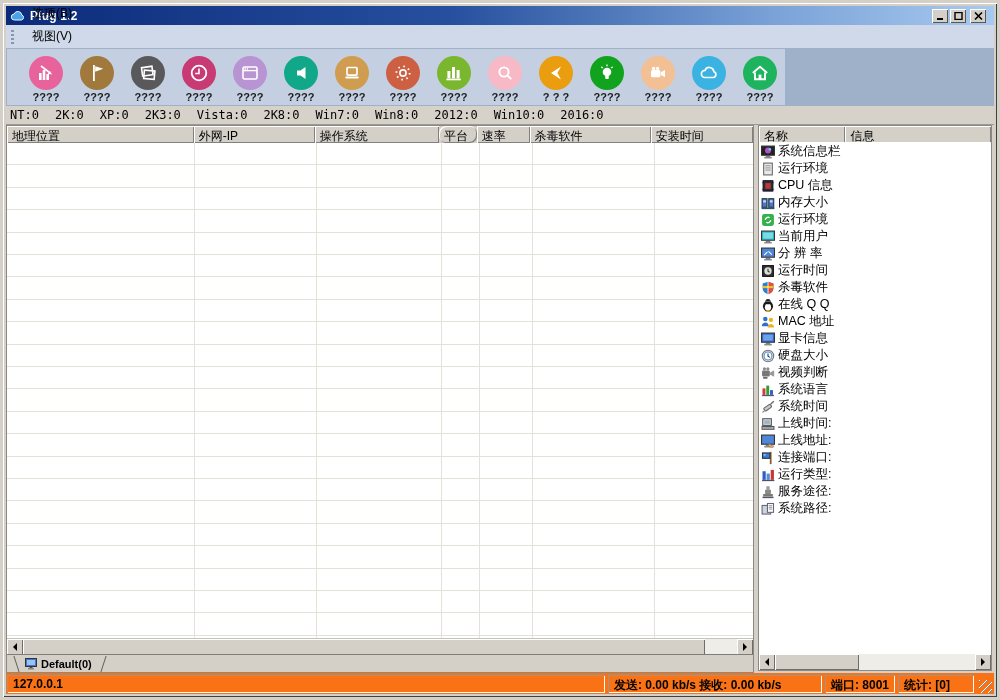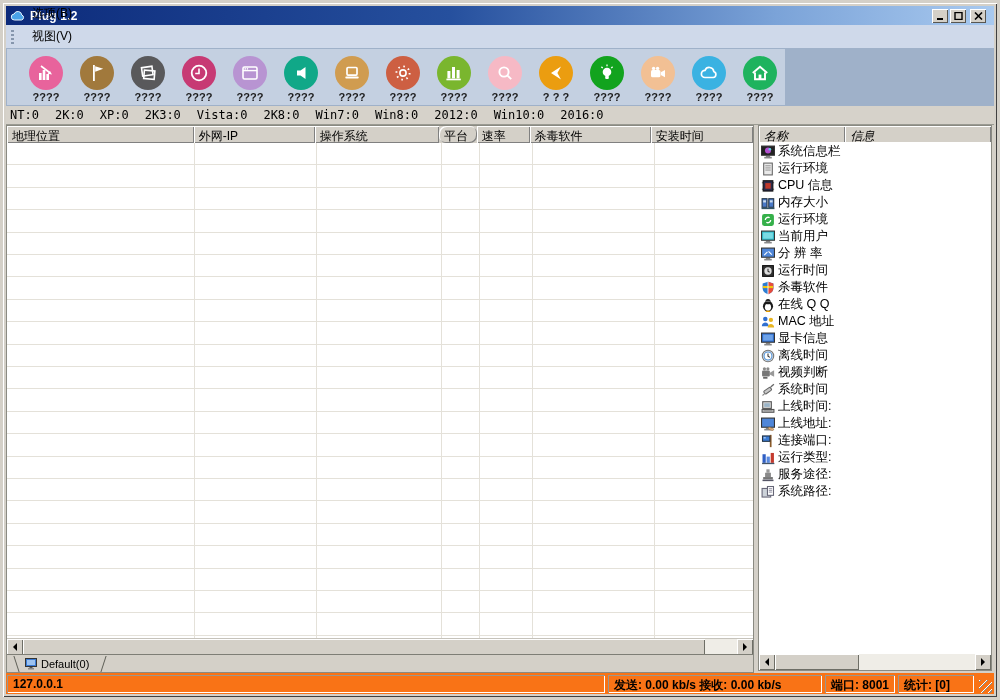--- a/index.html
+++ b/index.html
@@ -77,34 +77,34 @@
     display:flex; align-items:center; justify-content:center; }
   .tri-l { width:0; height:0; border:4px solid transparent; border-right-color:#000; margin-left:-4px; }
   .tri-r { width:0; height:0; border:4px solid transparent; border-left-color:#000; margin-right:-4px; }
   .sb-thumb { height:16px; background:#d4d0c8;
     box-shadow: inset 1px 1px 0 #fff, inset -1px -1px 0 #6e6e66; }
   .main .sb-thumb { width:682px; }
   .sb-fill { flex:1; }
 
   
   .tabstrip { position:absolute; left:0; right:0; bottom:0; height:18px;
-    background:#d4d0c8; border-top:1px solid #7e7e76; }
+    background:#d4d0c8; border-top:1px solid #7e7e76;font-weight:bold; }
   .tab { position:relative; margin-left:16px; margin-top:1px; width:74px; height:16px;
     background:#d4d0c8; display:flex; align-items:center; gap:3px; padding-left:2px; }
   .tab::before { content:''; position:absolute; left:-7px; top:0; bottom:0; width:12px;
     background:#d4d0c8; transform:skewX(18deg); border-left:1px solid #5f5f57; }
   .tab::after { content:''; position:absolute; right:-7px; top:0; bottom:0; width:12px;
     background:#d4d0c8; transform:skewX(-18deg); border-right:1px solid #5f5f57; }
   .tab-label { font-size:11px; color:#000; position:relative; z-index:1; }
   .tab svg { width:13px; height:12px; position:relative; z-index:1; }
 
   
   .detail { position:absolute; left:752px; right:2px; top:0; bottom:2px;
     border:1px solid #8a8a82; background:#fff; }
-  .d-head { position:absolute; left:0; top:0; right:0; height:16px; display:flex;font-style:italic; }
+  .d-head { position:absolute; left:0; top:0; right:0; height:16px; display:flex; }
   .d-list { position:absolute; left:0; top:16px; right:0; bottom:16px; background:#fff;
     overflow:hidden; padding-top:1px; }
   .d-item { height:17px; display:flex; align-items:center; gap:3px; padding-left:2px;
     font-size:12.5px; color:#000; white-space:nowrap; }
   .d-item svg { width:14px; height:14px; flex:0 0 auto; }
   .detail .hscroll { bottom:0; }
   .detail .sb-thumb { width:84px; }
 
   
   .statusbar { position:absolute; left:3px; right:3px; bottom:3px; height:21px;
@@ -486,31 +486,40 @@
               <rect x="2" y="2.5" width="9" height="5.5" fill="#6da2e8"></rect>
             </svg>
             <span>显卡信息</span>
           </div>
           <div class="d-item">
             <svg viewBox="0 0 13 13">
               <circle cx="6.5" cy="6.5" r="5.3" fill="#e8e8e8" stroke="#777"></circle>
               <circle cx="6.5" cy="6.5" r="3.7" fill="#fff" stroke="#4a90d9"></circle>
               <path d="M6.5 4.2v2.4l1.8 1.2" stroke="#333" fill="none"></path>
             </svg>
-            <span>离线时间</span>
+            <span>硬盘大小</span>
           </div>
           <div class="d-item">
             <svg viewBox="0 0 13 13">
               <circle cx="3.2" cy="2.6" r="1.5" fill="#8a8a8a"></circle>
               <circle cx="6.4" cy="2.6" r="1.5" fill="#8a8a8a"></circle>
               <rect x="1" y="4.2" width="7.2" height="5.6" rx="1" fill="#777"></rect>
               <path d="M8.2 6.2l4-2.2v6l-4-2.2z" fill="#999"></path>
               <rect x="2" y="10.2" width="4" height="1.6" fill="#666"></rect>
             </svg>
             <span>视频判断</span>
+          </div>
+          <div class="d-item">
+            <svg viewBox="0 0 13 13">
+              <rect x="1.4" y="5" width="2.7" height="6" fill="#d23b2e"></rect>
+              <rect x="4.9" y="2.4" width="2.7" height="8.6" fill="#2f9e3a"></rect>
+              <rect x="8.4" y="6.6" width="2.7" height="4.4" fill="#2f5fc4"></rect>
+              <rect x="1" y="11" width="11" height="1.2" fill="#556"></rect>
+            </svg>
+            <span>系统语言</span>
           </div>
           <div class="d-item">
             <svg viewBox="0 0 13 13">
               <rect x="2.4" y="5.6" width="7.4" height="3.2" rx="1" transform="rotate(-35 6 7)" fill="#c8c8c8" stroke="#666"></rect>
               <line x1="9" y1="3.8" x2="12" y2="1.2" stroke="#666" stroke-width="1.2"></line>
               <line x1="1.4" y1="11.6" x2="3.4" y2="9.8" stroke="#888" stroke-width="1"></line>
             </svg>
             <span>系统时间</span>
           </div>
           <div class="d-item">

